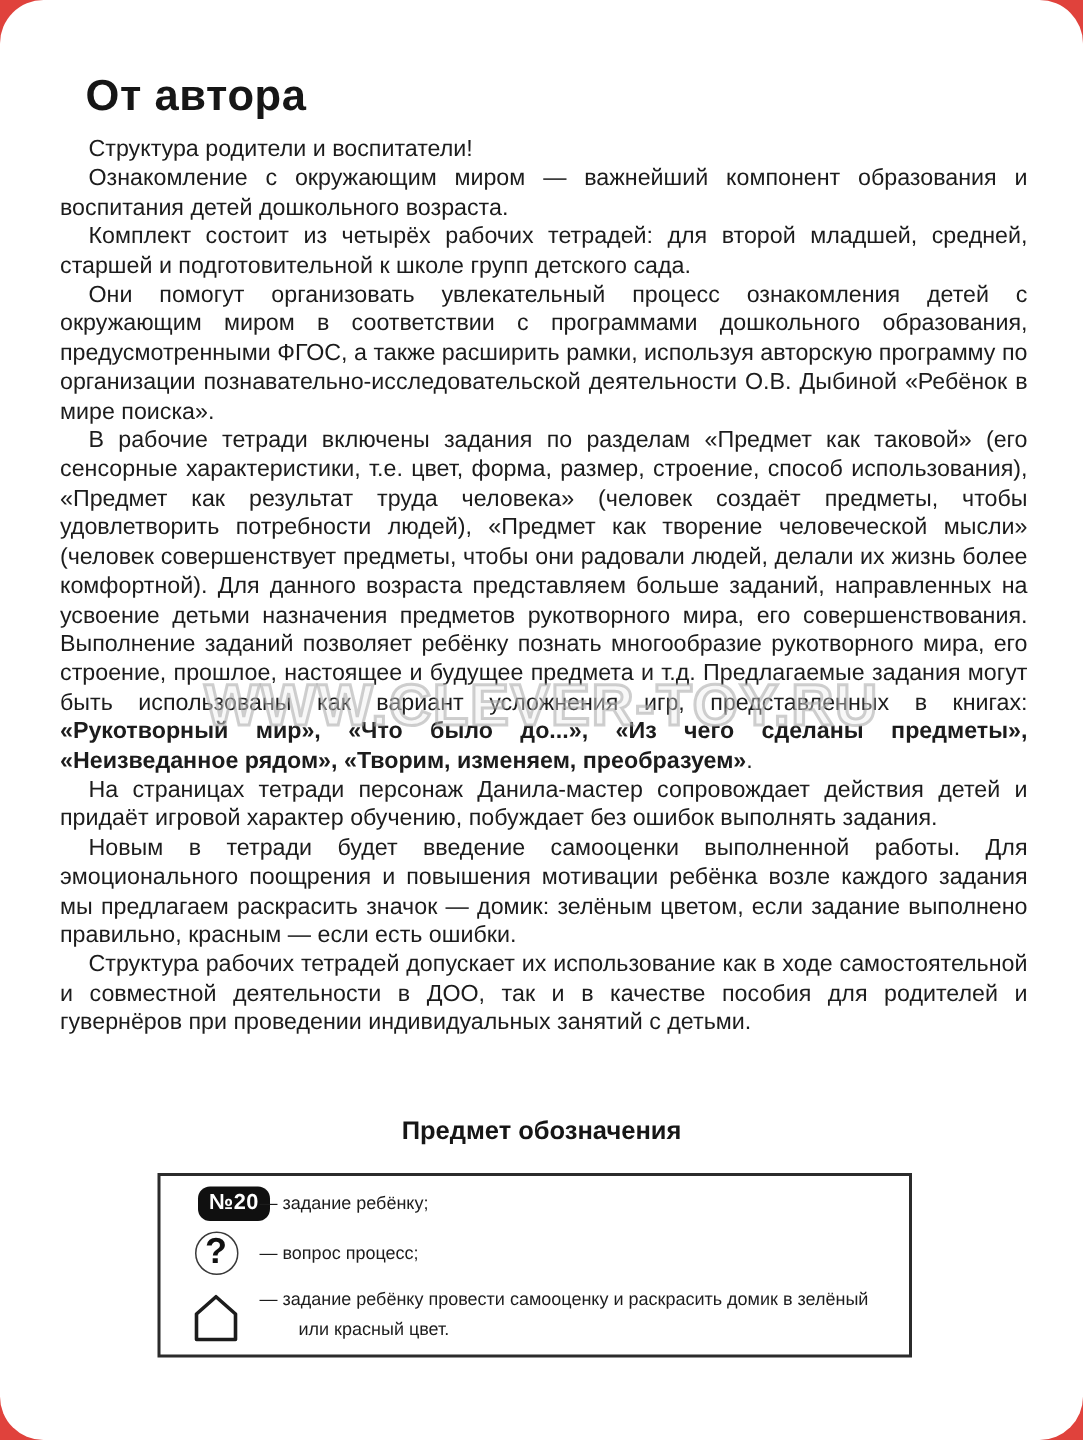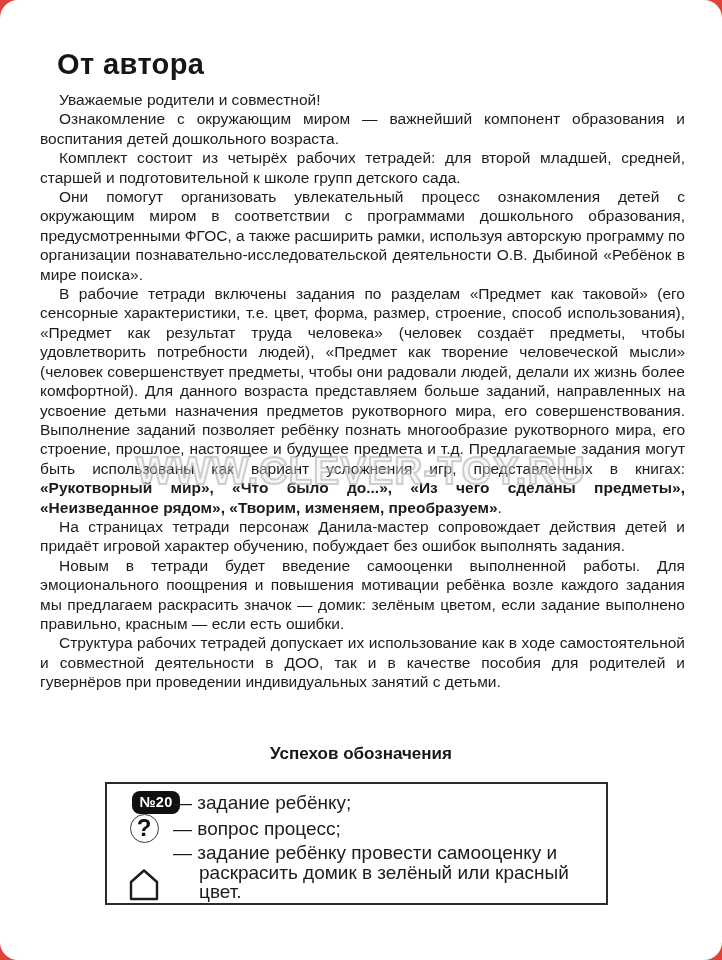--- a/index.html
+++ b/index.html
@@ -9,21 +9,21 @@
     height: 960px;
     overflow: hidden;
     background: #e0423c; 
     font-family: "Liberation Sans", sans-serif;
   }
   .page {
     position: relative;
     width: 722px;
     height: 960px;
     background: #ffffff;
-    border-radius: 18px;
+    border-radius: 29px;
     color: #1e1e1e;
   }
   .page-title {
     position: absolute;
     left: 57px;
     top: 48px;
     font-size: 29px;
     font-weight: bold;
     letter-spacing: 0.4px;
     color: #161616;
@@ -112,48 +112,48 @@
     display: flex;
     justify-content: center;
     align-items: center;
     font-size: 24px;
     font-weight: bold;
     color: #111111;
     box-sizing: border-box;
     padding-bottom: 2px;
   }
   .legend-label {
-    font-size: 19px;
+    font-size: 12px;
     line-height: 19.5px;
     color: #1c1c1c;
     padding-left: 26px;
     text-indent: -26px; 
   }
 </style>
 </head>
 <body>
 
 <div class="page">
 
   <div class="page-title">От автора</div>
 
   <div class="article">
-    <p>Уважаемые родители и совместной!</p>
+    <p>Структура родители и воспитатели!</p>
     <p>Ознакомление с окружающим миром — важнейший компонент образования и воспитания детей дошкольного возраста.</p>
     <p>Комплект состоит из четырёх рабочих тетрадей: для второй младшей, средней, старшей и подготовительной к школе групп детского сада.</p>
     <p>Они помогут организовать увлекательный процесс ознакомления детей с окружающим миром в соответствии с программами дошкольного образования, предусмотренными ФГОС, а также расширить рамки, используя авторскую программу по организации познавательно-исследовательской деятельности О.В. Дыбиной «Ребёнок в мире поиска».</p>
     <p><span>В рабочие тетради включены задания по разделам «Предмет как таковой» (его сенсорные характеристики, т.е. цвет, форма, размер, строение, способ использования), «Предмет как результат труда человека» (человек создаёт предметы, чтобы удовлетворить потребности людей), «Предмет как творение человеческой мысли» (человек совершенствует предметы, чтобы они радовали людей, делали их жизнь более комфортной). Для данного возраста представляем больше заданий, направленных на усвоение детьми назначения предметов рукотворного мира, его совершенствования. Выполнение заданий позволяет ребёнку познать многообразие рукотворного мира, его строение, прошлое, настоящее и будущее предмета и т.д. Предлагаемые задания могут быть использованы как вариант усложнения игр, представленных в книгах: </span><span class="book-titles">«Рукотворный мир», «Что было до...», «Из чего сделаны предметы», «Неизведанное рядом», «Творим, изменяем, преобразуем»</span><span>.</span></p>
     <p>На страницах тетради персонаж Данила-мастер сопровождает действия детей и придаёт игровой характер обучению, побуждает без ошибок выполнять задания.</p>
     <p>Новым в тетради будет введение самооценки выполненной работы. Для эмоционального поощрения и повышения мотивации ребёнка возле каждого задания мы предлагаем раскрасить значок — домик: зелёным цветом, если задание выполнено правильно, красным — если есть ошибки.</p>
     <p>Структура рабочих тетрадей допускает их использование как в ходе самостоятельной и совместной деятельности в ДОО, так и в качестве пособия для родителей и гувернёров при проведении индивидуальных занятий с детьми.</p>
   </div>
 
   <div class="watermark">WWW.CLEVER-TOY.RU</div>
 
-  <div class="legend-title">Успехов обозначения</div>
+  <div class="legend-title">Предмет обозначения</div>
 
   <div class="legend-box">
 
     <div class="legend-row">
       <div class="icon-cell">
         <span class="num-badge">№20</span>
       </div>
       <div class="legend-label">— задание ребёнку;</div>
     </div>
 

